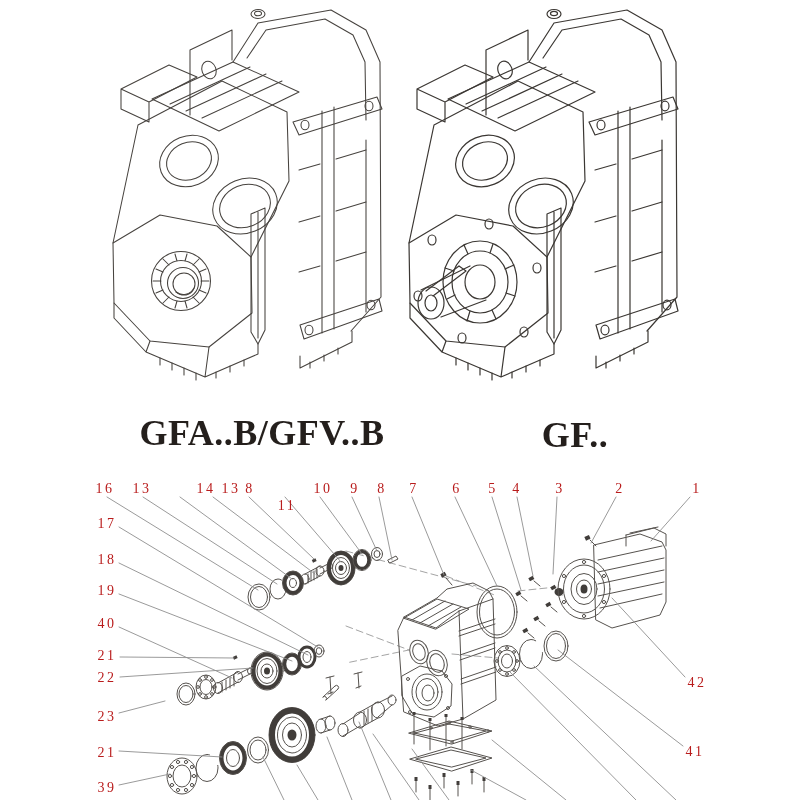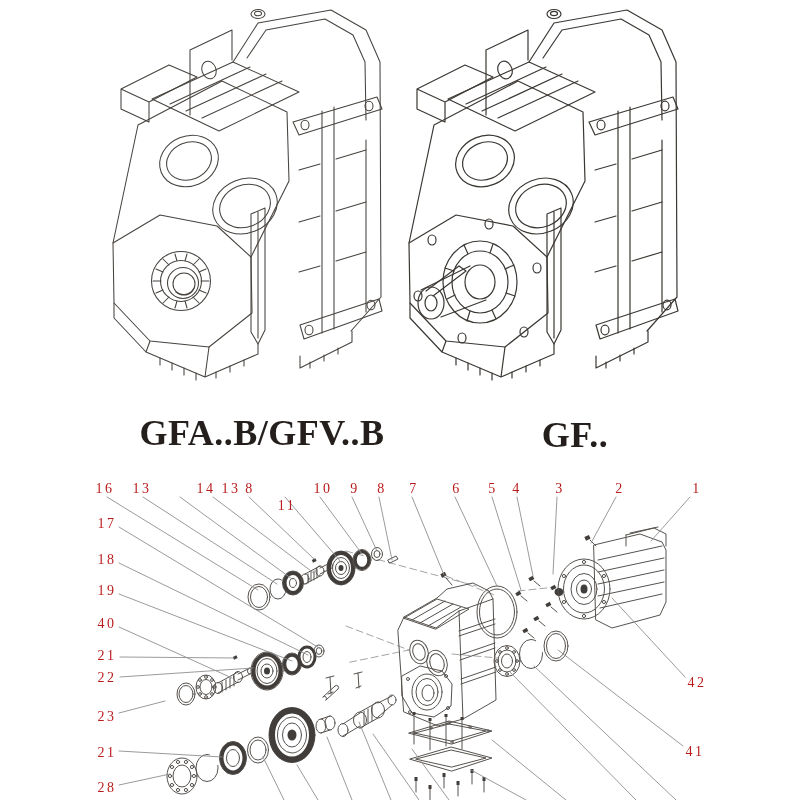--- a/index.html
+++ b/index.html
@@ -379,18 +379,18 @@
       <span class="callout" style="left: 142px; top: 489px;">13</span>
       <span class="callout" style="left: 105px; top: 489px;">16</span>
       <span class="callout" style="left: 107px; top: 524px;">17</span>
       <span class="callout" style="left: 107px; top: 560px;">18</span>
       <span class="callout" style="left: 107px; top: 591px;">19</span>
       <span class="callout" style="left: 107px; top: 624px;">40</span>
       <span class="callout" style="left: 107px; top: 656px;">21</span>
       <span class="callout" style="left: 107px; top: 678px;">22</span>
       <span class="callout" style="left: 107px; top: 717px;">23</span>
       <span class="callout" style="left: 107px; top: 753px;">21</span>
-      <span class="callout" style="left: 107px; top: 788px;">28</span>
+      <span class="callout" style="left: 107px; top: 788px;">39</span>
       <span class="callout" style="left: 695px; top: 752px;">41</span>
       <span class="callout" style="left: 697px; top: 683px;">42</span>
     </div>
 
 </div>
 
 </body></html>

